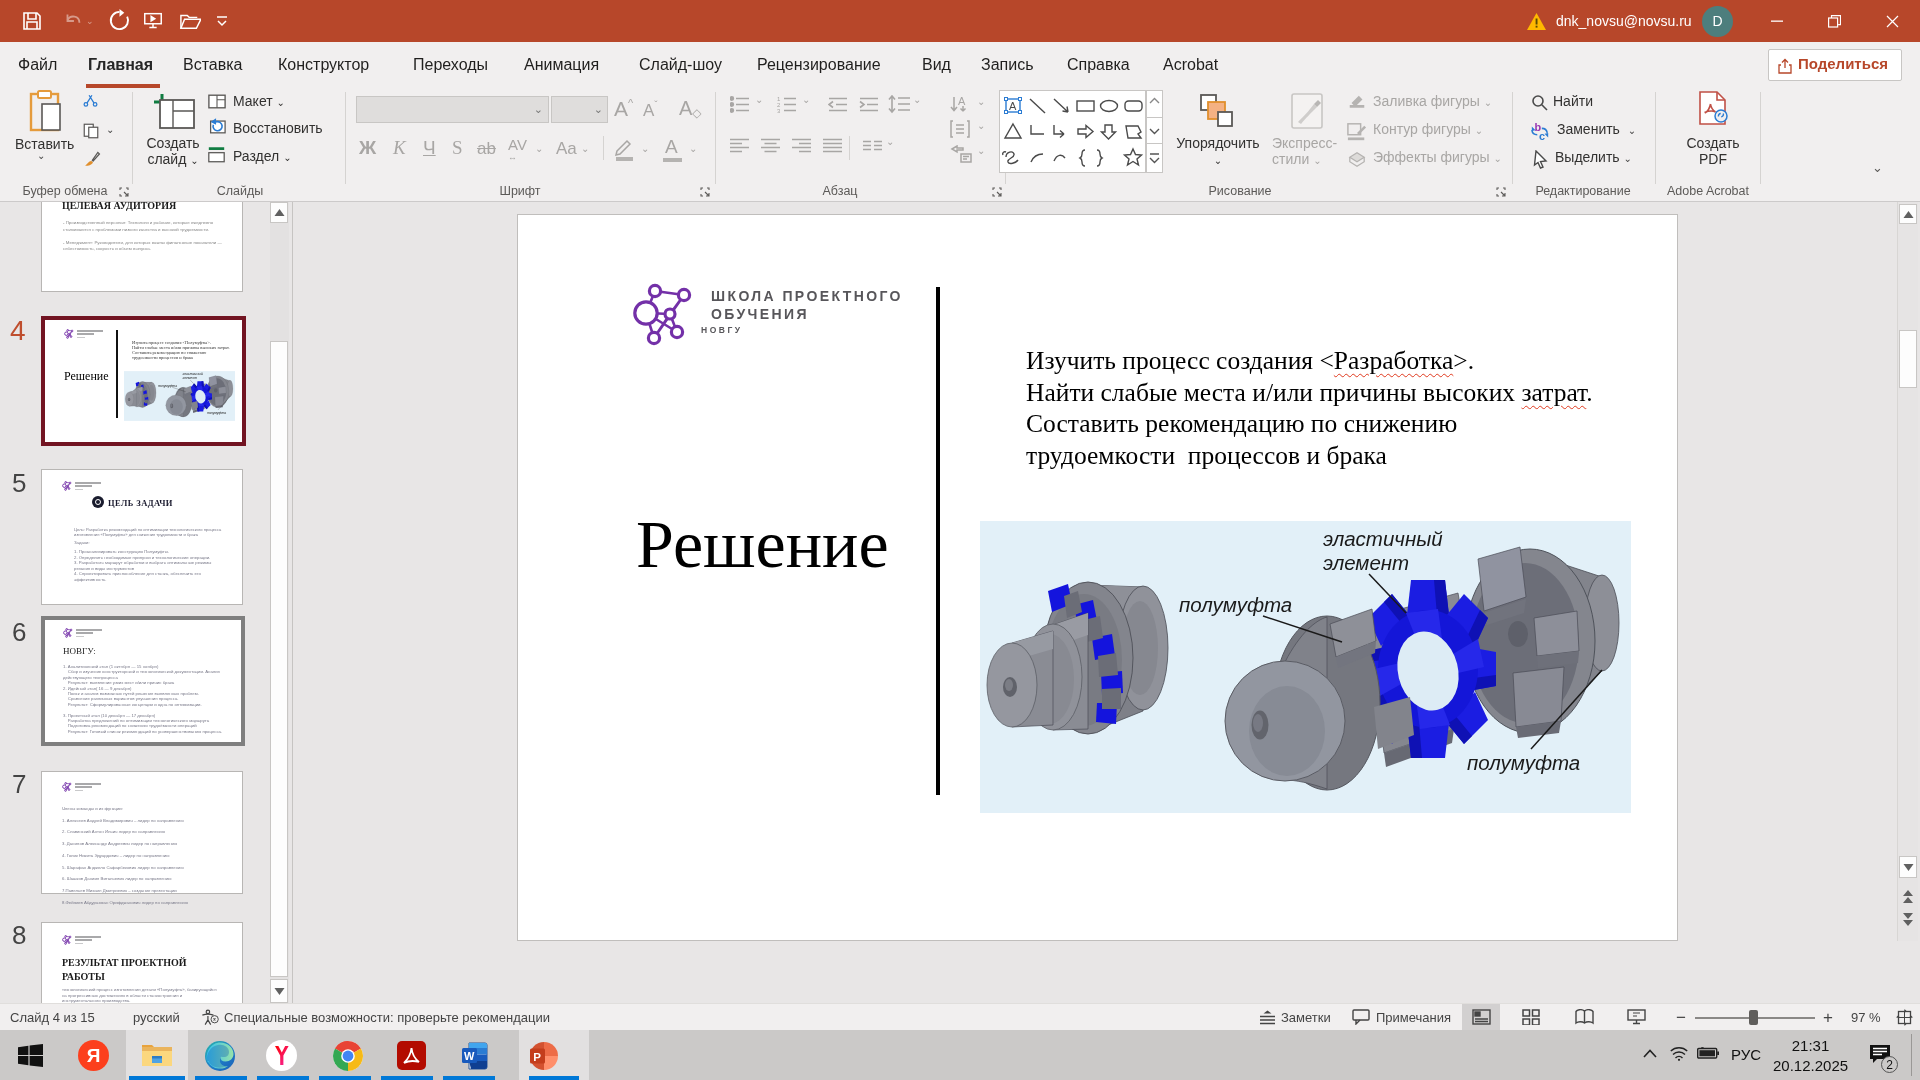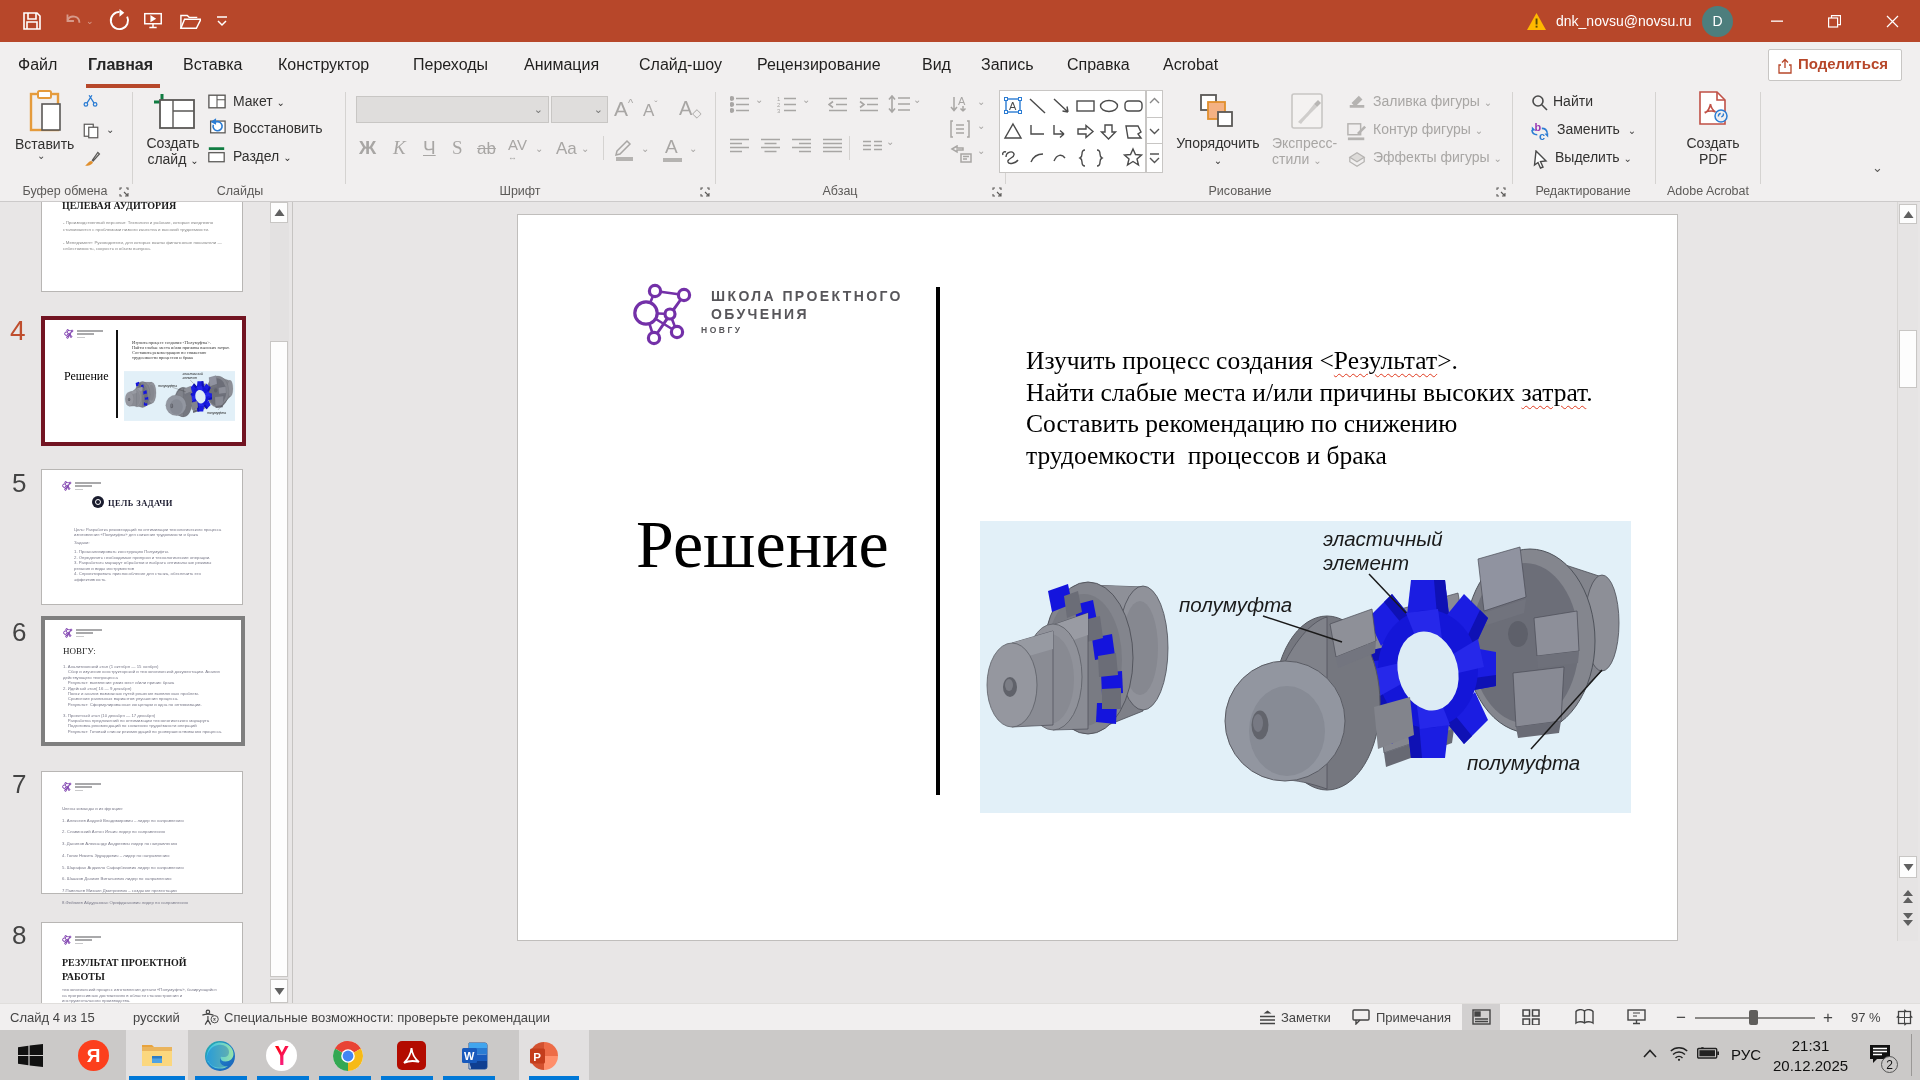--- a/index.html
+++ b/index.html
@@ -522,21 +522,21 @@
         <circle cx="52" cy="13" r="5.6" fill="#fff"></circle>
         <circle cx="38" cy="32" r="5" fill="#fff"></circle>
         <circle cx="45" cy="50" r="5.6" fill="#fff"></circle>
         <circle cx="22" cy="56" r="5.6" fill="#fff"></circle>
       </svg>
       <div class="abs" style="left:183px;top:72px;color:#57565a;font-weight:bold;font-size:14px;letter-spacing:2.4px;line-height:18px;margin-left:10px;">ШКОЛА ПРОЕКТНОГО<br>ОБУЧЕНИЯ</div>
       <div class="abs" style="left:183px;top:110px;color:#57565a;font-weight:bold;font-size:8.5px;letter-spacing:2.5px;">НОВГУ</div>
       <div class="abs" style="left:418px;top:72px;width:4px;height:508px;background:#000;"></div>
       <div class="abs serif" style="left:118px;top:290px;font-size:68px;color:#000;">Решение</div>
       <div class="abs serif" style="left:508px;top:130px;font-size:25.5px;line-height:31.5px;color:#000;white-space:nowrap;">
-        Изучить процесс создания &lt;<span class="sq">Результат</span>&gt;.<br>
+        Изучить процесс создания &lt;<span class="sq">Разработка</span>&gt;.<br>
         Найти слабые места и/или причины высоких <span class="sq">затрат</span>.<br>
         Составить рекомендацию по снижению<br>
         трудоемкости&nbsp; процессов и брака
       </div>
       <svg class="abs" style="left:462px;top:306px;" width="651" height="292" viewBox="0 0 651 292">
         <g id="coupling">
         <rect x="0" y="0" width="651" height="292" fill="#e2f0f8"></rect>
 
         <path d="M108 64 L163 66 L163 190 L108 212 Z" fill="#7e8088" stroke="#4a4c56" stroke-width="0.8"></path>
         <path d="M108 64 L163 66 L163 92 L108 94 Z" fill="#8e9098"></path>

